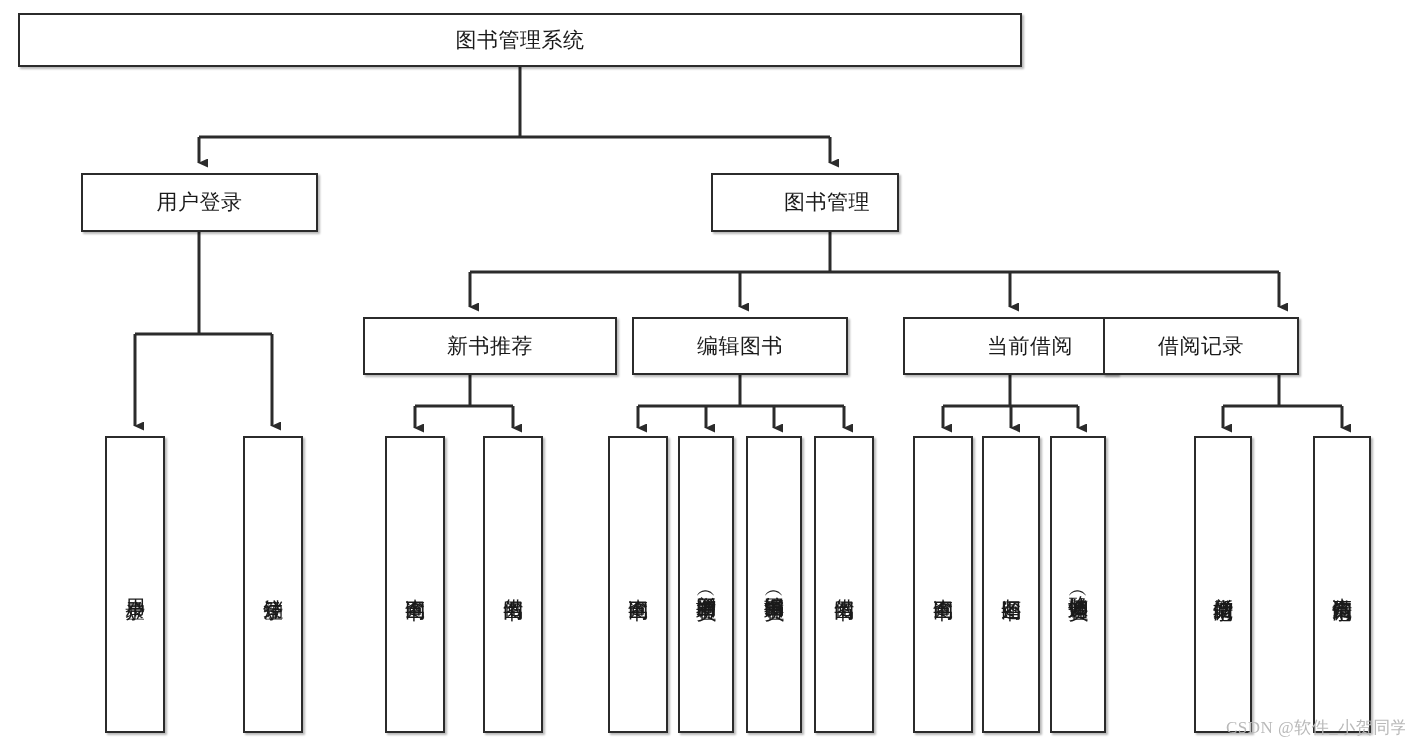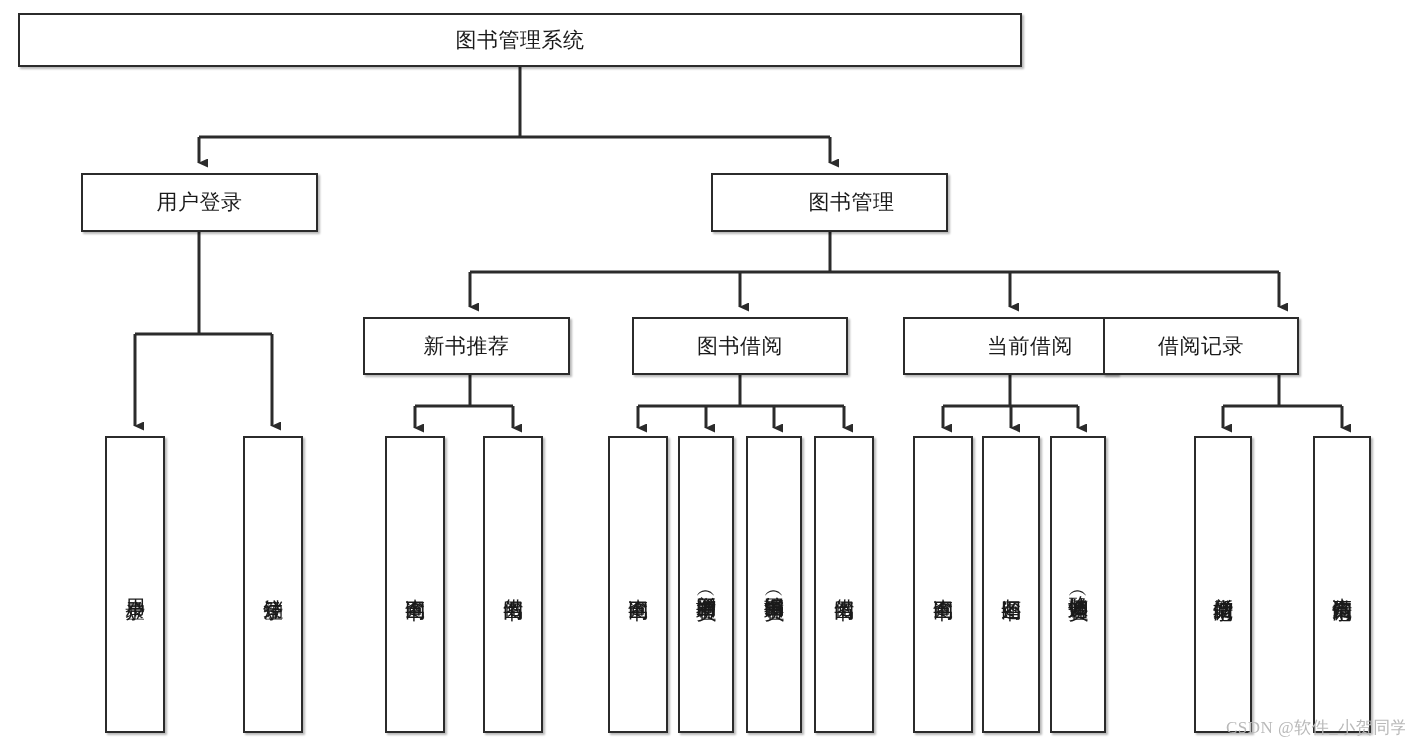--- a/index.html
+++ b/index.html
@@ -119,28 +119,28 @@
     </g>
   </svg>
 
   <div id="nodes-host">
       <div class="node" style="left: 18px; top: 13px; width: 1004px; height: 54px;">
         <span class="label">图书管理系统</span>
       </div>
       <div class="node" style="left: 81px; top: 173px; width: 237px; height: 59px;">
         <span class="label">用户登录</span>
       </div>
-      <div class="node" style="left: 711px; top: 173px; width: 237px; height: 59px; padding-left: 44px;">
+      <div class="node" style="left: 711px; top: 173px; width: 188px; height: 59px; padding-left: 44px;">
         <span class="label">图书管理</span>
       </div>
-      <div class="node" style="left: 363px; top: 317px; width: 207px; height: 58px;">
+      <div class="node" style="left: 363px; top: 317px; width: 254px; height: 58px;">
         <span class="label">新书推荐</span>
       </div>
       <div class="node" style="left: 632px; top: 317px; width: 216px; height: 58px;">
-        <span class="label">图书借阅</span>
+        <span class="label">编辑图书</span>
       </div>
       <div class="node" style="left: 903px; top: 317px; width: 215px; height: 58px; padding-left: 39px;">
         <span class="label">当前借阅</span>
       </div>
       <div class="node" style="left: 1103px; top: 317px; width: 196px; height: 58px;">
         <span class="label">借阅记录</span>
       </div>
       <div class="node leaf" style="left: 105px; top: 436px; width: 60px; height: 297px;">
         <span class="label">用户登录</span>
       </div>

